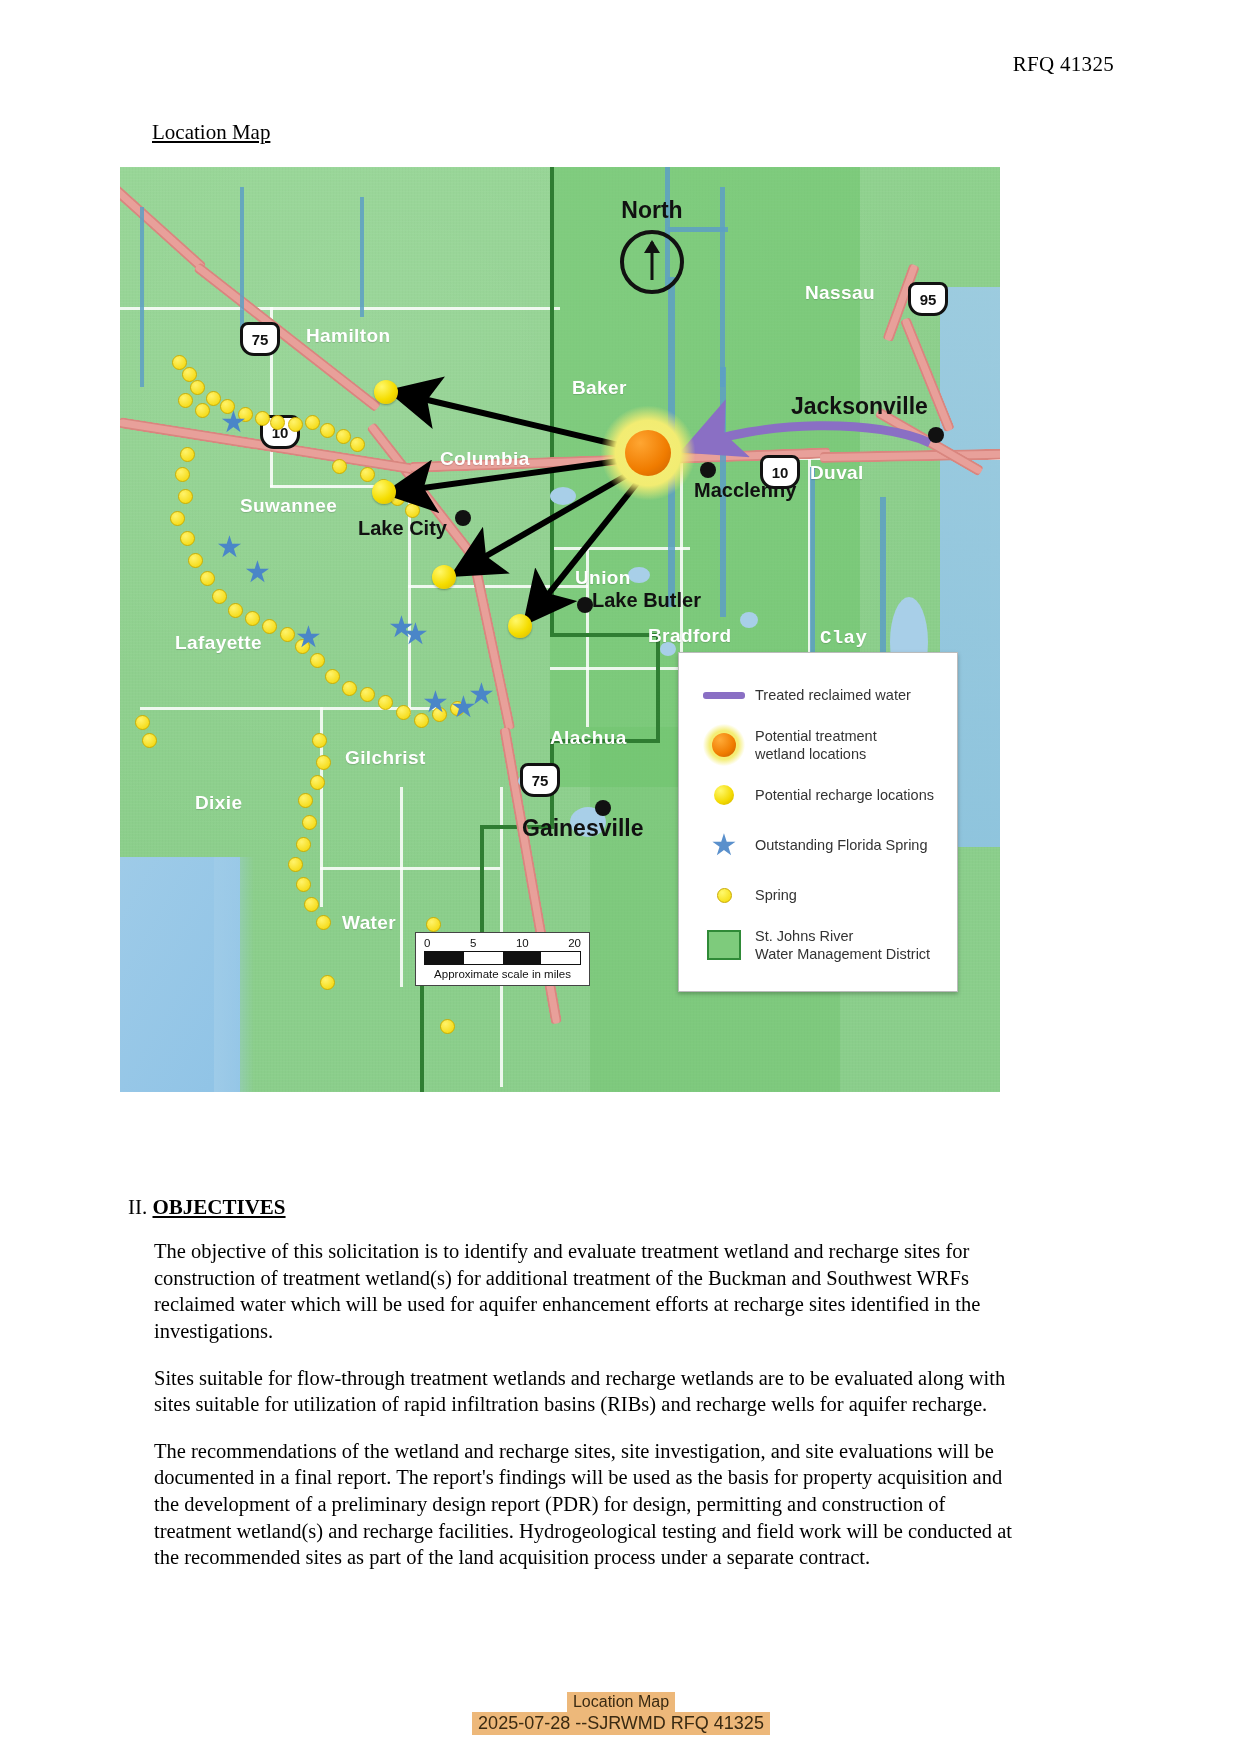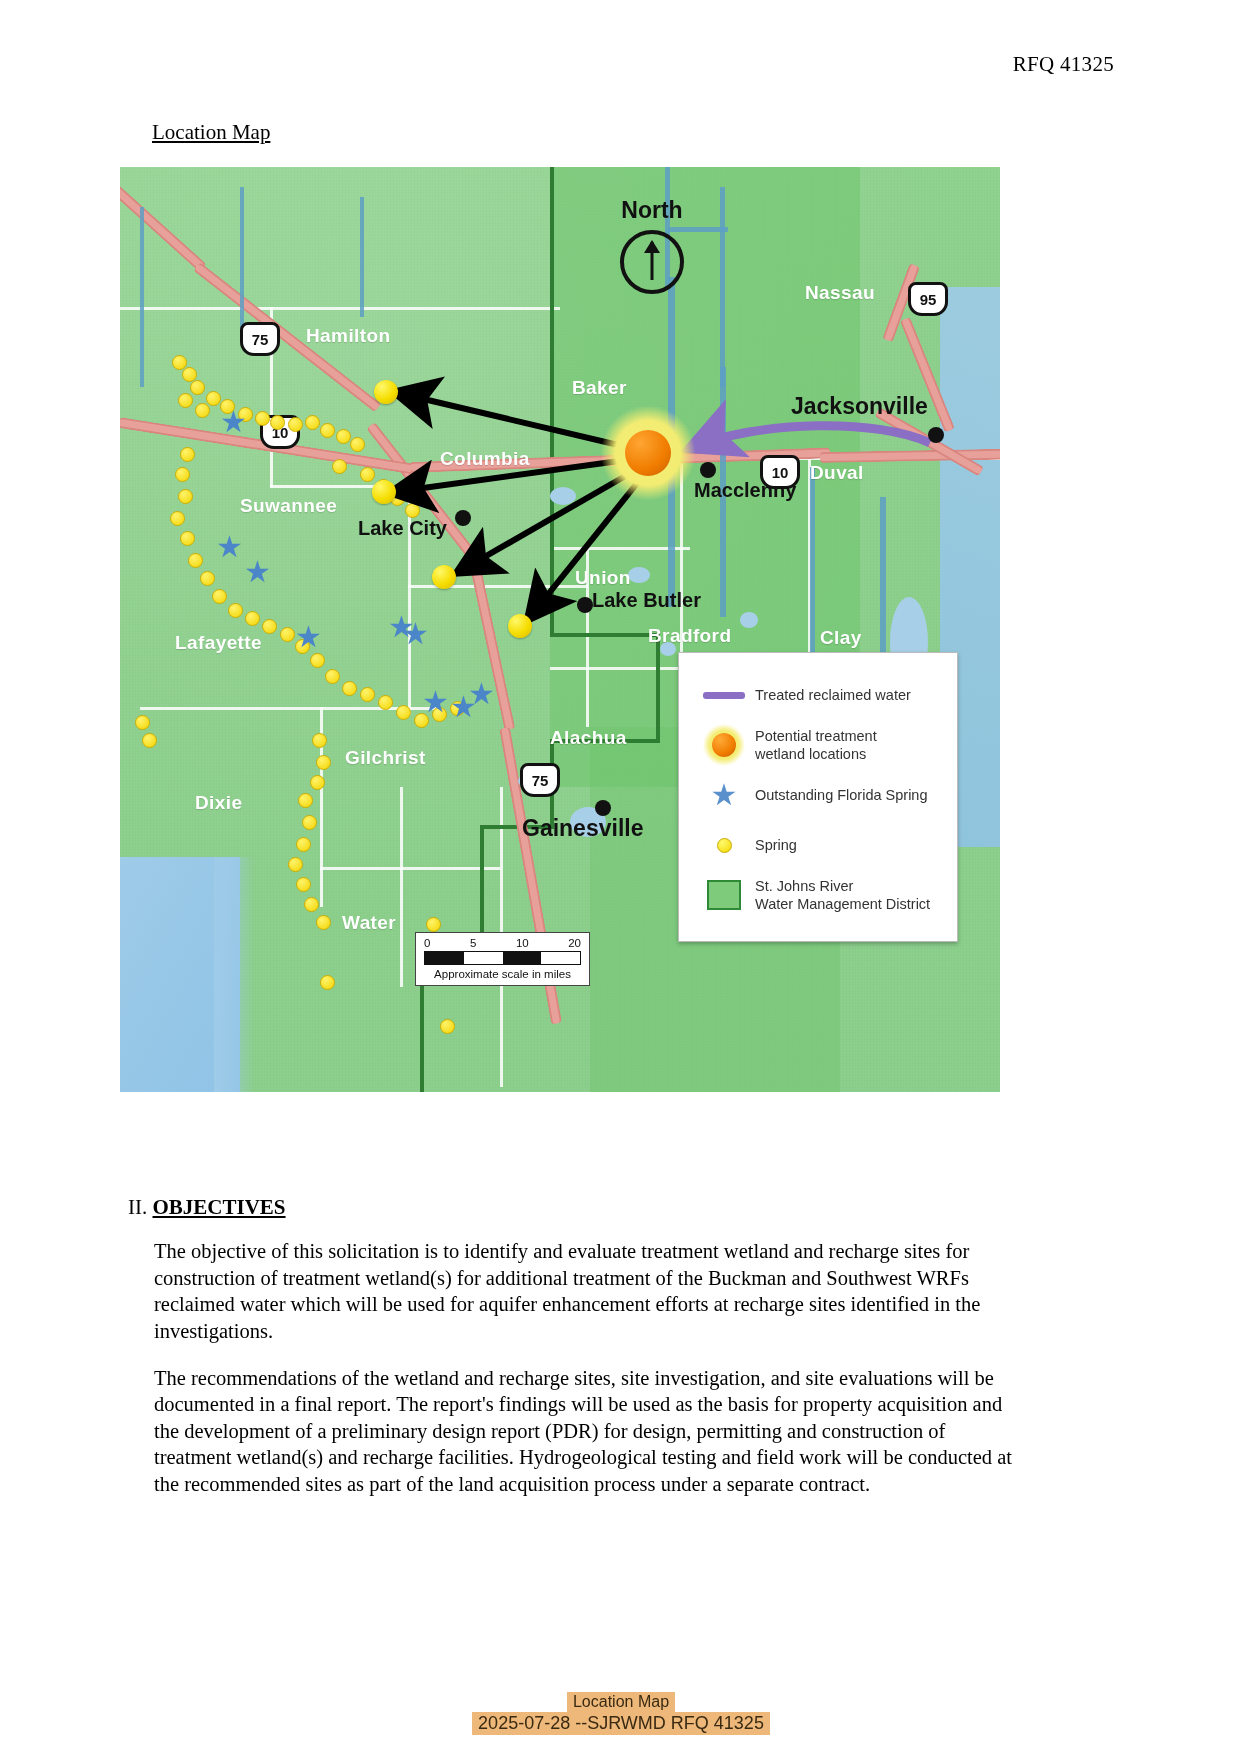--- a/index.html
+++ b/index.html
@@ -179,21 +179,21 @@
     <div class="river" style="left:240px;top:30px;width:4px;height:120px;"></div>
 
     <div class="clabel" style="left:186px;top:158px;">Hamilton</div>
     <div class="clabel" style="left:452px;top:210px;">Baker</div>
     <div class="clabel" style="left:685px;top:115px;">Nassau</div>
     <div class="clabel" style="left:320px;top:281px;">Columbia</div>
     <div class="clabel" style="left:120px;top:328px;">Suwannee</div>
     <div class="clabel" style="left:690px;top:295px;">Duval</div>
     <div class="clabel" style="left:455px;top:400px;">Union</div>
     <div class="clabel" style="left:528px;top:458px;">Bradford</div>
-    <div class="clabel" style="left:700px;top:460px;">Clay</div>
+    <div class="clabel" style="left:700px;top:460px;font-family:Liberation Mono, monospace;">Clay</div>
     <div class="clabel" style="left:55px;top:465px;">Lafayette</div>
     <div class="clabel" style="left:225px;top:580px;">Gilchrist</div>
     <div class="clabel" style="left:430px;top:560px;">Alachua</div>
     <div class="clabel" style="left:75px;top:625px;">Dixie</div>
     <div class="clabel" style="left:222px;top:745px;">Water</div>
 
     <div class="shield is" style="left:120px;top:155px;">75</div>
     <div class="shield is" style="left:140px;top:248px;">10</div>
     <div class="shield is" style="left:788px;top:115px;">95</div>
     <div class="shield is" style="left:640px;top:288px;">10</div>
@@ -335,20 +335,26 @@
         <div class="lsym">
             <div class="l-wet">
               <i></i>
             </div>
           </div>
         <div class="ltxt" style="white-space:pre-line;">Potential treatment
 wetland locations</div>
       </div>
       <div class="lrow">
         <div class="lsym">
+            <div class="l-rec"></div>
+          </div>
+        <div class="ltxt">Potential recharge locations</div>
+      </div>
+      <div class="lrow">
+        <div class="lsym">
             <div class="l-star">★</div>
           </div>
         <div class="ltxt">Outstanding Florida Spring</div>
       </div>
       <div class="lrow">
         <div class="lsym">
             <div class="l-spr"></div>
           </div>
         <div class="ltxt">Spring</div>
       </div>
@@ -361,20 +367,21 @@
       </div>
     </div>
   </div>
 
   <div class="sec">
     <h2>
       <span class="num">II.</span>
       <u>OBJECTIVES</u>
     </h2>
     <p>The objective of this solicitation is to identify and evaluate treatment wetland and recharge sites for construction of treatment wetland(s) for additional treatment of the Buckman and Southwest WRFs reclaimed water which will be used for aquifer enhancement efforts at recharge sites identified in the investigations.</p>
+    <p>Sites suitable for flow-through treatment wetlands and recharge wetlands are to be evaluated along with sites suitable for utilization of rapid infiltration basins (RIBs) and recharge wells for aquifer recharge.</p>
     <p>The recommendations of the wetland and recharge sites, site investigation, and site evaluations will be documented in a final report. The report's findings will be used as the basis for property acquisition and the development of a preliminary design report (PDR) for design, permitting and construction of treatment wetland(s) and recharge facilities. Hydrogeological testing and field work will be conducted at the recommended sites as part of the land acquisition process under a separate contract.</p>
   </div>
 
 
   <div class="watermark">
     <span class="w1">Location Map</span>
     <span class="w2">
       <span>2025-07-28 --SJRWMD RFQ 41325</span>
     </span>
   </div>

